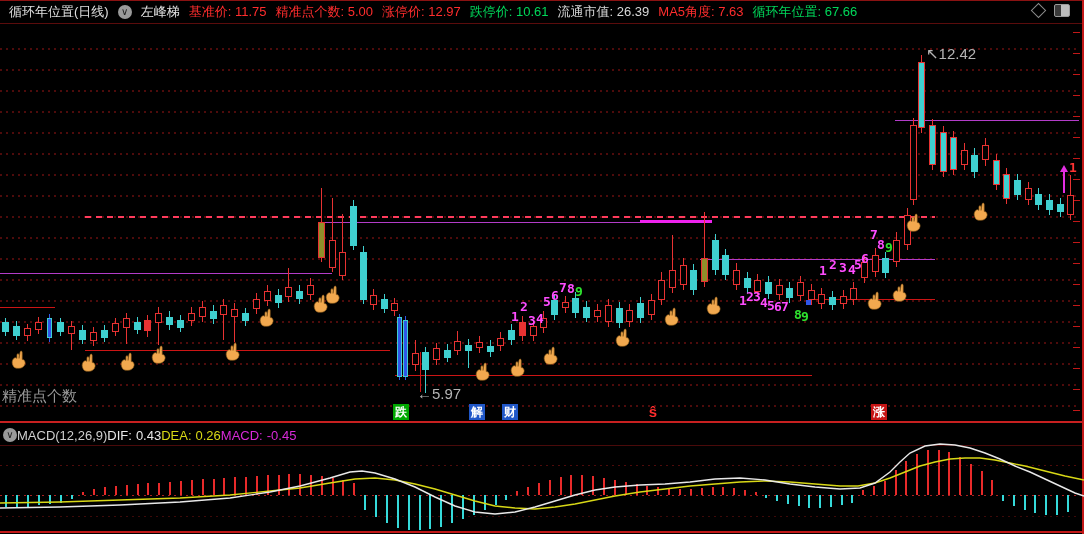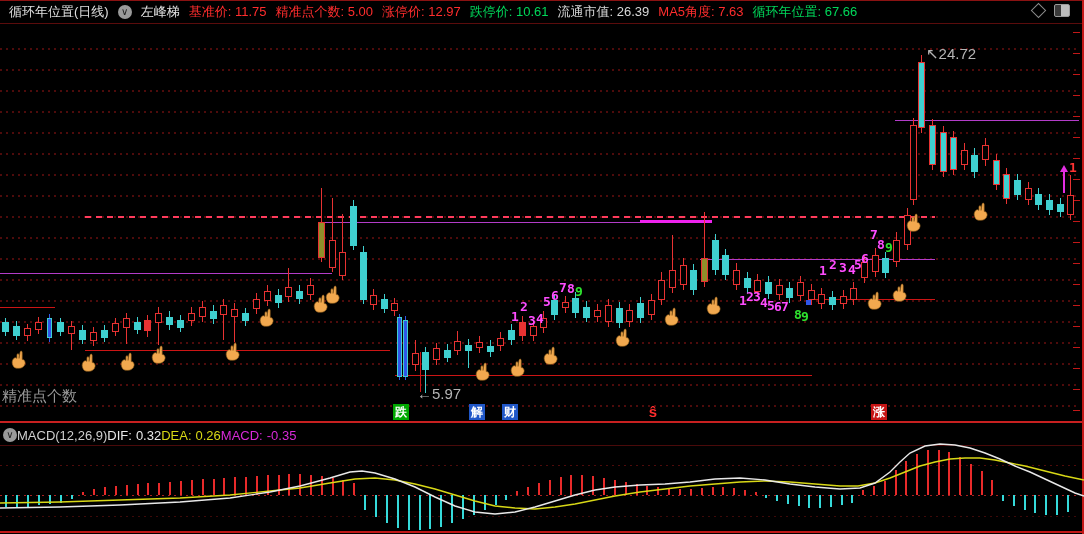--- a/index.html
+++ b/index.html
@@ -398,21 +398,21 @@
     <div class="seq" style="left: 819px; top: 263px; color: rgb(255, 76, 255);">1</div>
     <div class="seq" style="left: 829px; top: 257px; color: rgb(255, 76, 255);">2</div>
     <div class="seq" style="left: 839px; top: 260px; color: rgb(255, 76, 255);">3</div>
     <div class="seq" style="left: 848px; top: 262px; color: rgb(255, 76, 255);">4</div>
     <div class="seq" style="left: 854px; top: 257px; color: rgb(255, 76, 255);">5</div>
     <div class="seq" style="left: 861px; top: 251px; color: rgb(255, 76, 255);">6</div>
     <div class="seq" style="left: 870px; top: 227px; color: rgb(255, 76, 255);">7</div>
     <div class="seq" style="left: 877px; top: 237px; color: rgb(255, 76, 255);">8</div>
     <div class="seq" style="left: 885px; top: 240px; color: rgb(46, 226, 46);">9</div>
     <div class="seq" style="left: 1069px; top: 160px; color: rgb(255, 51, 51);">1</div>
-    <div class="pricelabel" style="left: 926px; top: 45px;">↖24.72</div>
+    <div class="pricelabel" style="left: 926px; top: 45px;">↖12.42</div>
     <div class="pricelabel" style="left: 417px; top: 385px;">←5.97</div>
     <div class="body" style="left: 806px; top: 300px; width: 5px; height: 5px; background: rgb(47, 85, 232);"></div>
     <div class="arrow-up" style="left: 1060px; top: 165px;"></div>
     <div class="arrow-stem" style="left: 1063px; top: 171px; height: 22px;"></div>
     <div class="bmarker" style="left: 393px; background: rgb(0, 168, 0); color: rgb(255, 255, 255);">跌</div>
     <div class="bmarker" style="left: 469px; background: rgb(32, 87, 200); color: rgb(255, 255, 255);">解</div>
     <div class="bmarker" style="left: 502px; background: rgb(32, 87, 200); color: rgb(255, 255, 255);">财</div>
     <div class="bmarker" style="left: 645px; background: transparent; color: rgb(255, 45, 45); font-size: 15px;">ŝ</div>
     <div class="bmarker" style="left: 871px; background: rgb(199, 21, 21); color: rgb(255, 255, 255);">涨</div>
     <div class="macd-dotline" style="top: 465px; background: repeating-linear-gradient(90deg, rgb(78, 11, 11) 0px, rgb(78, 11, 11) 2px, transparent 2px, transparent 6px);"></div>
@@ -522,18 +522,18 @@
       <polyline points="0,508 60,507 120,505 180,502 230,498 270,492 300,486 330,478 350,472 362,471 375,473 395,479 415,487 435,497 455,506 475,512 495,514 515,512 535,507 555,501 575,495 595,490 615,487 640,485 665,484 690,482 715,479 740,478 765,480 790,484 815,487 840,489 860,488 875,483 890,472 900,462 910,453 925,446 940,444 955,445 970,448 985,453 1000,459 1015,466 1030,472 1045,479 1060,486 1075,493 1084,496" fill="none" stroke="#e8e8e8" stroke-width="1.4"></polyline>
     </svg>
   </div>
 
 <div id="watermark">精准点个数</div>
 
 <div id="macd-label-row">
   <span class="circle-icon" style="margin-left:3px">∨</span>
   <span class="sp" style="color:#cfcfcf">MACD(12,26,9)</span>
   <span class="sp" style="color:#e8e8e8">DIF:</span>
-  <span style="color:#e8e8e8;margin-left:4px">0.32</span>
+  <span style="color:#e8e8e8;margin-left:4px">0.43</span>
   <span class="sp" style="color:#d8d816">DEA:</span>
   <span style="color:#d8d816;margin-left:4px">0.26</span>
   <span class="sp" style="color:#d82ad8">MACD:</span>
-  <span style="color:#d82ad8;margin-left:4px">-0.35</span>
+  <span style="color:#d82ad8;margin-left:4px">-0.45</span>
 </div>
 
 </body></html>

